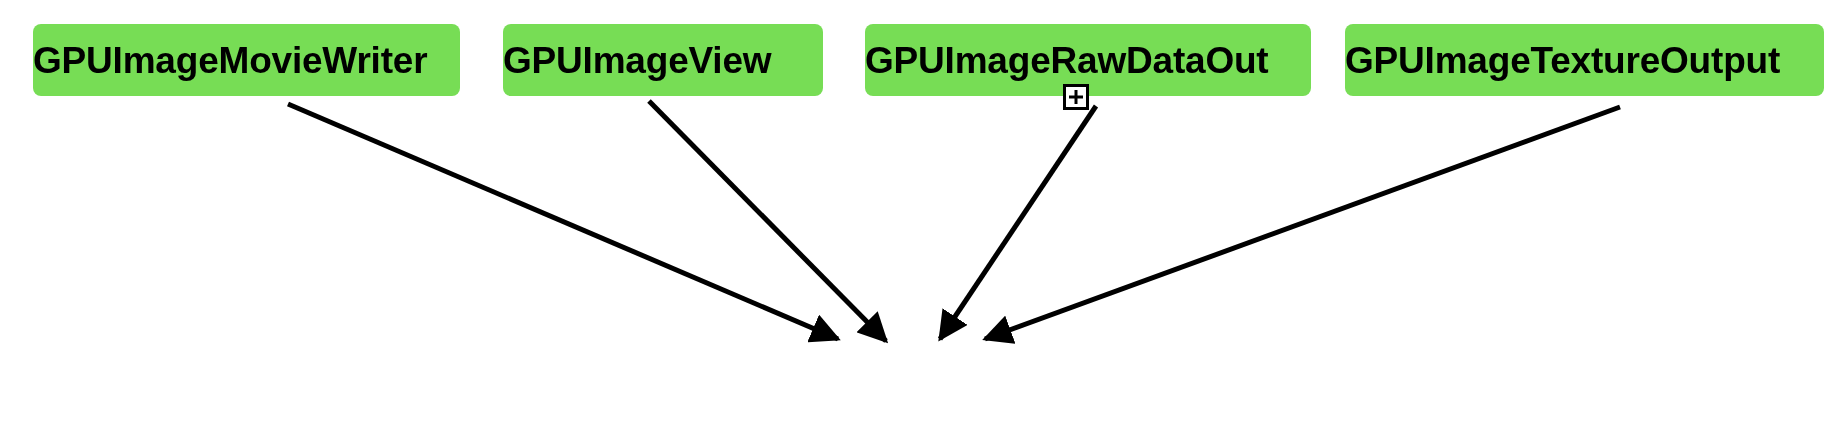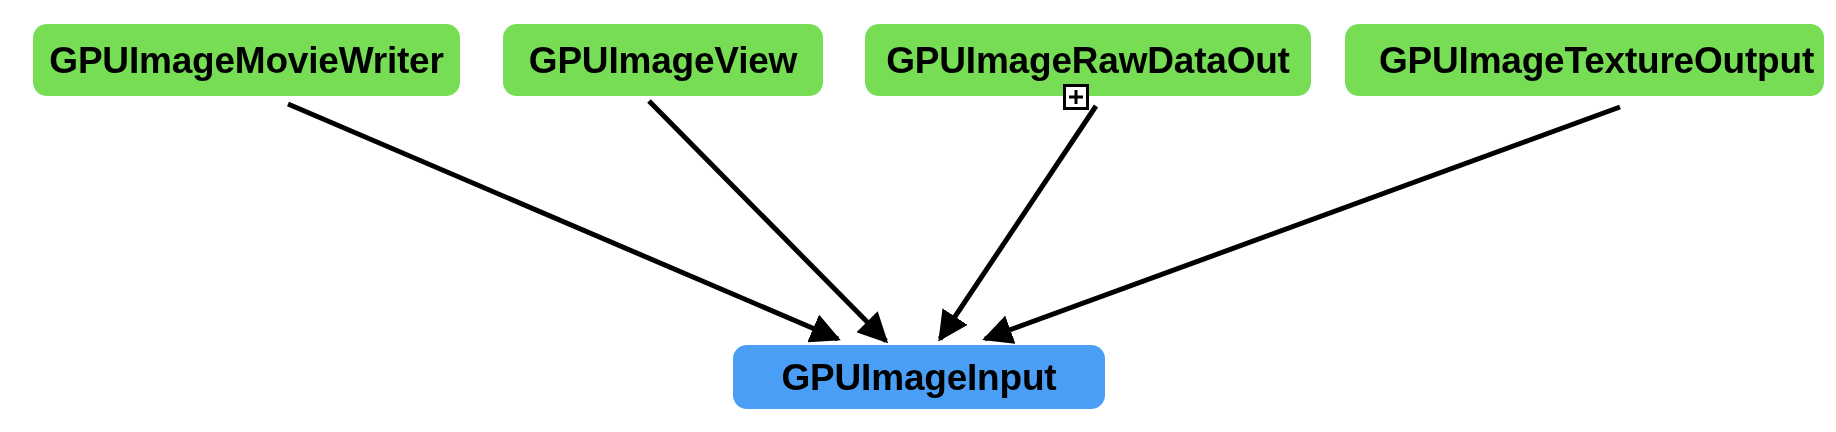--- a/index.html
+++ b/index.html
@@ -21,38 +21,37 @@
     position: absolute;
     left: 0;
     top: 0;
     width: 1836px;
     height: 432px;
   }
   .node {
     position: absolute;
     display: flex;
     align-items: center;
-    justify-content: center;
-    border-radius: 14px;
+    border-radius: 8px;
     box-sizing: border-box;
     color: #000000;
     font-weight: bold;
     font-size: 37px;
     letter-spacing: -0.2px;
     line-height: 1;
     white-space: nowrap;
     -webkit-font-smoothing: antialiased;
   }
   .node-green { background: #77dd55; }
   .node-blue  { background: #4a9ef5; }
 
   #node-movie-writer   { left: 33px;   top: 24px;  width: 427px; height: 72px; }
   #node-image-view     { left: 503px;  top: 24px;  width: 320px; height: 72px; }
   #node-raw-data-out   { left: 865px;  top: 24px;  width: 446px; height: 72px; }
-  #node-texture-output { left: 1345px; top: 24px;  width: 479px; height: 72px; padding-left: 24px; }
+  #node-texture-output { left: 1345px; top: 24px;  width: 479px; height: 72px; }
   #node-image-input    { left: 733px;  top: 345px; width: 372px; height: 64px; }
 
   #mouse-cursor {
     position: absolute;
     left: 1063px;
     top: 84px;
     width: 26px;
     height: 26px;
   }
 </style>
@@ -86,23 +85,20 @@
   </div>
 
   <div class="node node-green" id="node-image-view">
     <span>GPUImageView</span>
   </div>
 
   <div class="node node-green" id="node-texture-output">
     <span>GPUImageTextureOutput</span>
   </div>
 
-  <div class="node node-blue" id="node-image-input">
-    <span>GPUImageInput</span>
-  </div>
 
   <svg id="mouse-cursor" viewBox="0 0 26 26" xmlns="http://www.w3.org/2000/svg">
     <rect x="1.5" y="1.5" width="23" height="23" fill="#ffffff" stroke="#000000" stroke-width="3"></rect>
     <line x1="13" y1="6" x2="13" y2="20" stroke="#000000" stroke-width="3"></line>
     <line x1="6" y1="13" x2="20" y2="13" stroke="#000000" stroke-width="3"></line>
   </svg>
 
 </div>
 
 </body></html>

